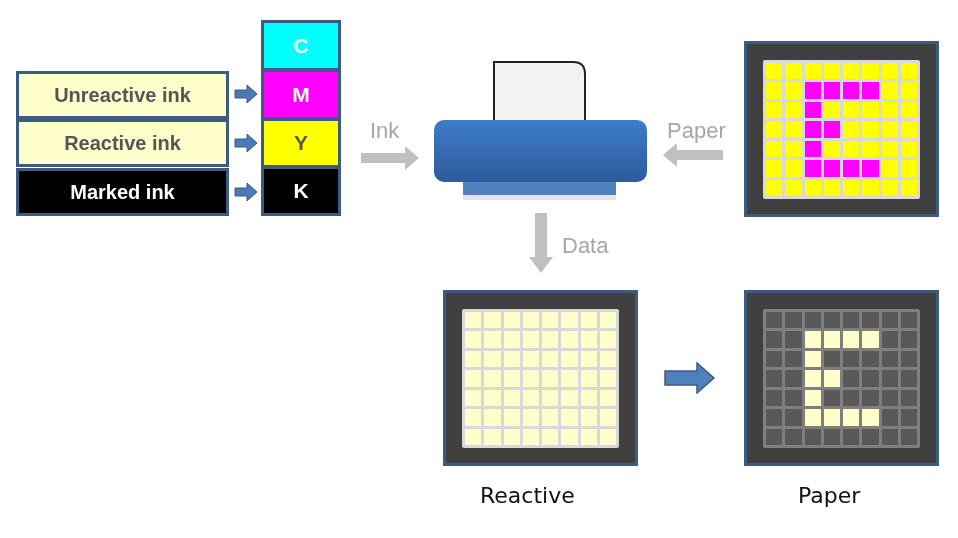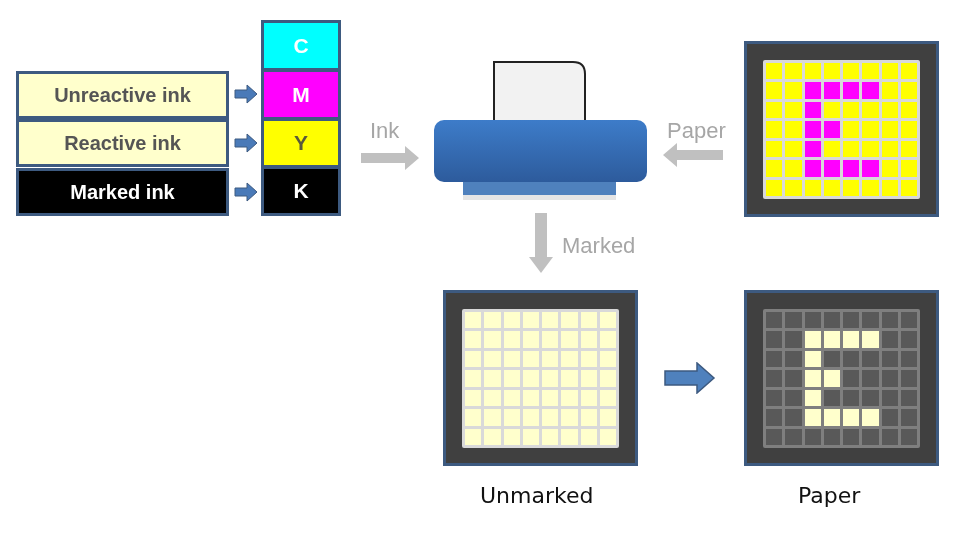--- a/index.html
+++ b/index.html
@@ -70,21 +70,21 @@
 </svg>
 
 <div class="abs gray-label" style="left:667px;top:118px;">Paper</div>
 <svg class="abs" style="left:661px;top:142px;width:62px;height:26px;" viewBox="0 0 62 26">
     <path d="M62 8 H16 V1 L2 13 L16 25 V18 H62 Z" fill="#c0c0c0"></path>
   </svg>
 
 <svg class="abs" style="left:529px;top:213px;width:24px;height:60px;" viewBox="0 0 24 60">
     <path d="M6 0 H18 V44 H24 L12 60 L0 44 H6 Z" fill="#c0c0c0"></path>
   </svg>
-<div class="abs gray-label" style="left:562px;top:233px;">Marked</div>
+<div class="abs gray-label" style="left:562px;top:233px;">Data</div>
 
 <div class="abs screen" style="left:744px;top:41px;">
   <div class="grid" id="grid-data" style="background:#d9d9d9;">
       <div style="background: rgb(255, 255, 0);"></div>
       <div style="background: rgb(255, 255, 0);"></div>
       <div style="background: rgb(255, 255, 0);"></div>
       <div style="background: rgb(255, 255, 0);"></div>
       <div style="background: rgb(255, 255, 0);"></div>
       <div style="background: rgb(255, 255, 0);"></div>
       <div style="background: rgb(255, 255, 0);"></div>
@@ -259,14 +259,14 @@
       <div style="background: rgb(89, 89, 89);"></div>
       <div style="background: rgb(89, 89, 89);"></div>
       <div style="background: rgb(89, 89, 89);"></div>
       <div style="background: rgb(89, 89, 89);"></div>
       <div style="background: rgb(89, 89, 89);"></div>
       <div style="background: rgb(89, 89, 89);"></div>
       <div style="background: rgb(89, 89, 89);"></div>
     </div>
 </div>
 
-<div class="abs caption" style="left:480px;top:483px;">Unmarked</div>
+<div class="abs caption" style="left:480px;top:483px;">Reactive</div>
 <div class="abs caption" style="left:798px;top:483px;">Paper</div>
 
 </body></html>

